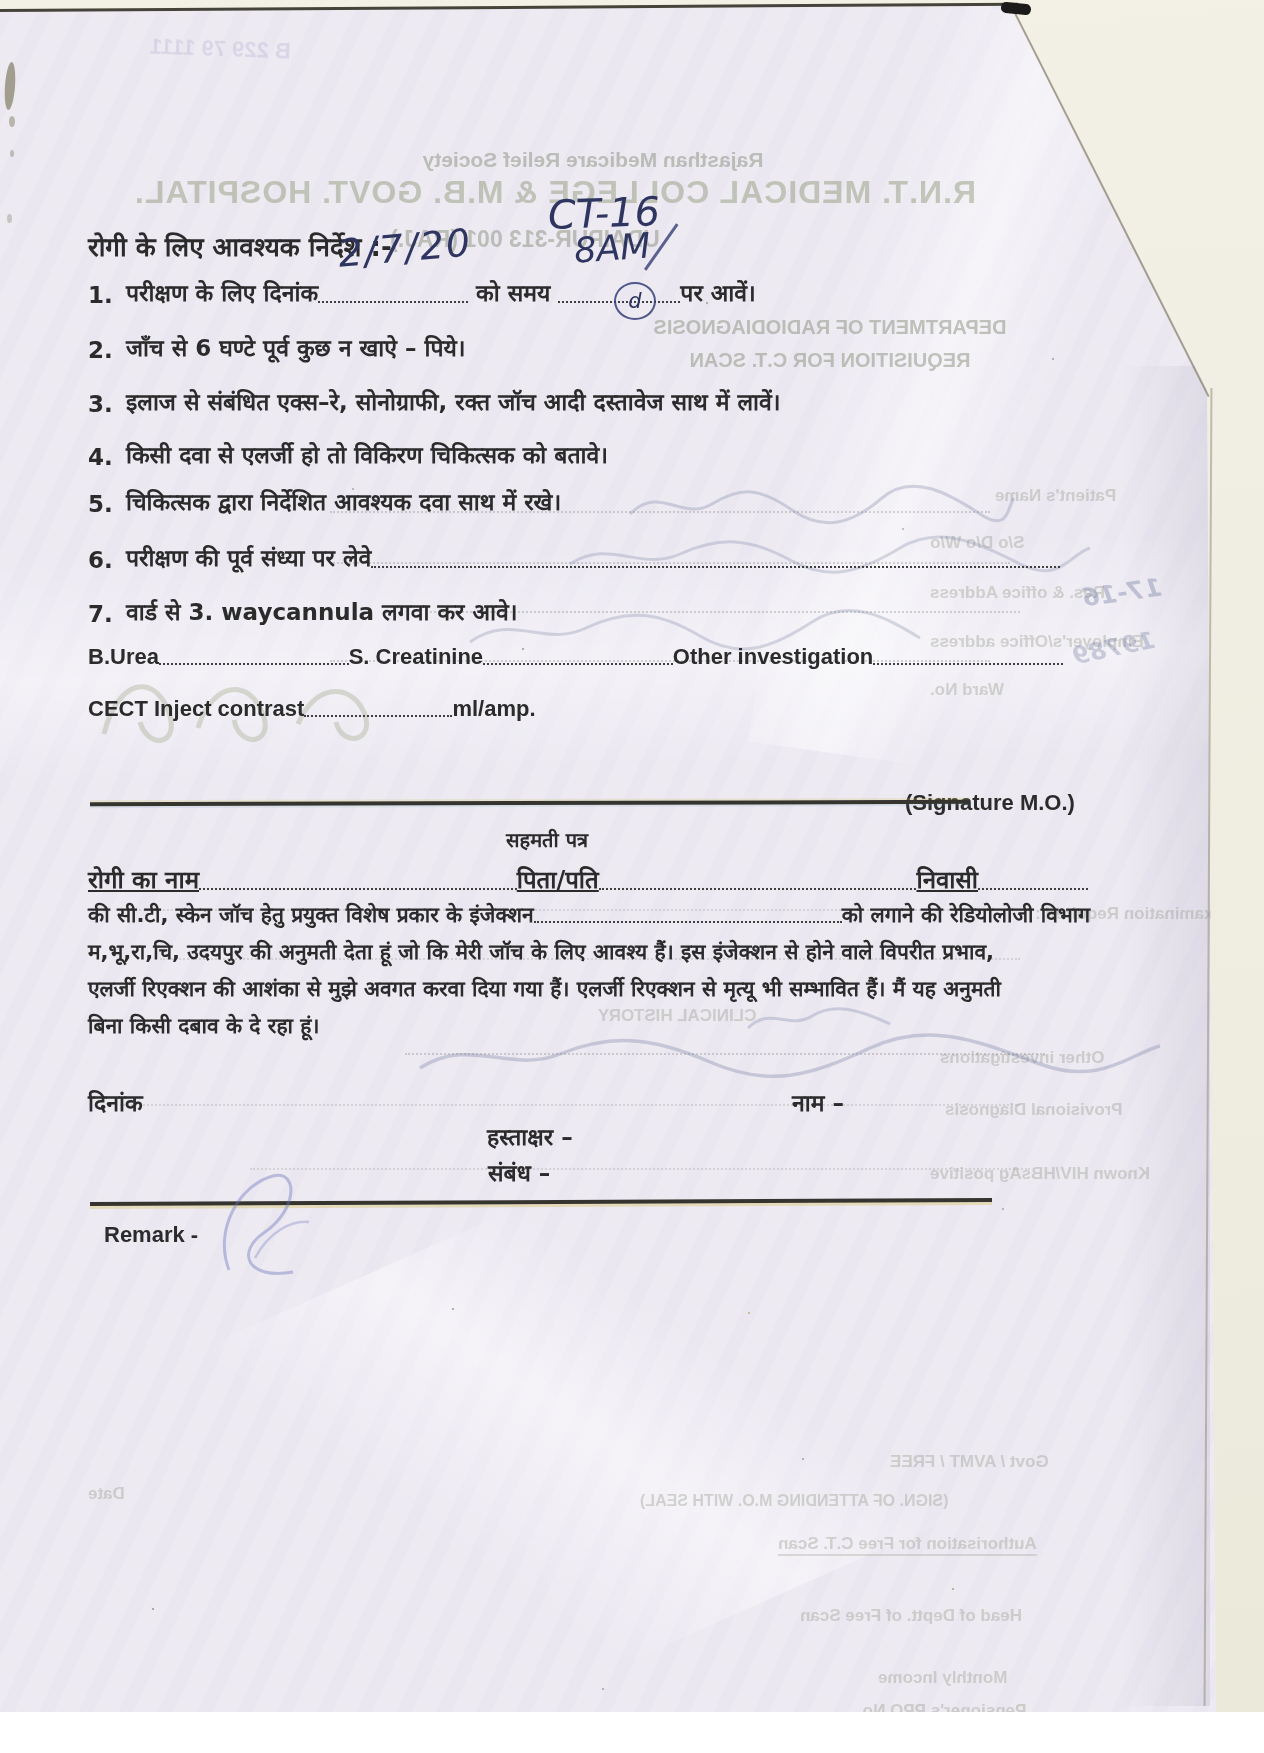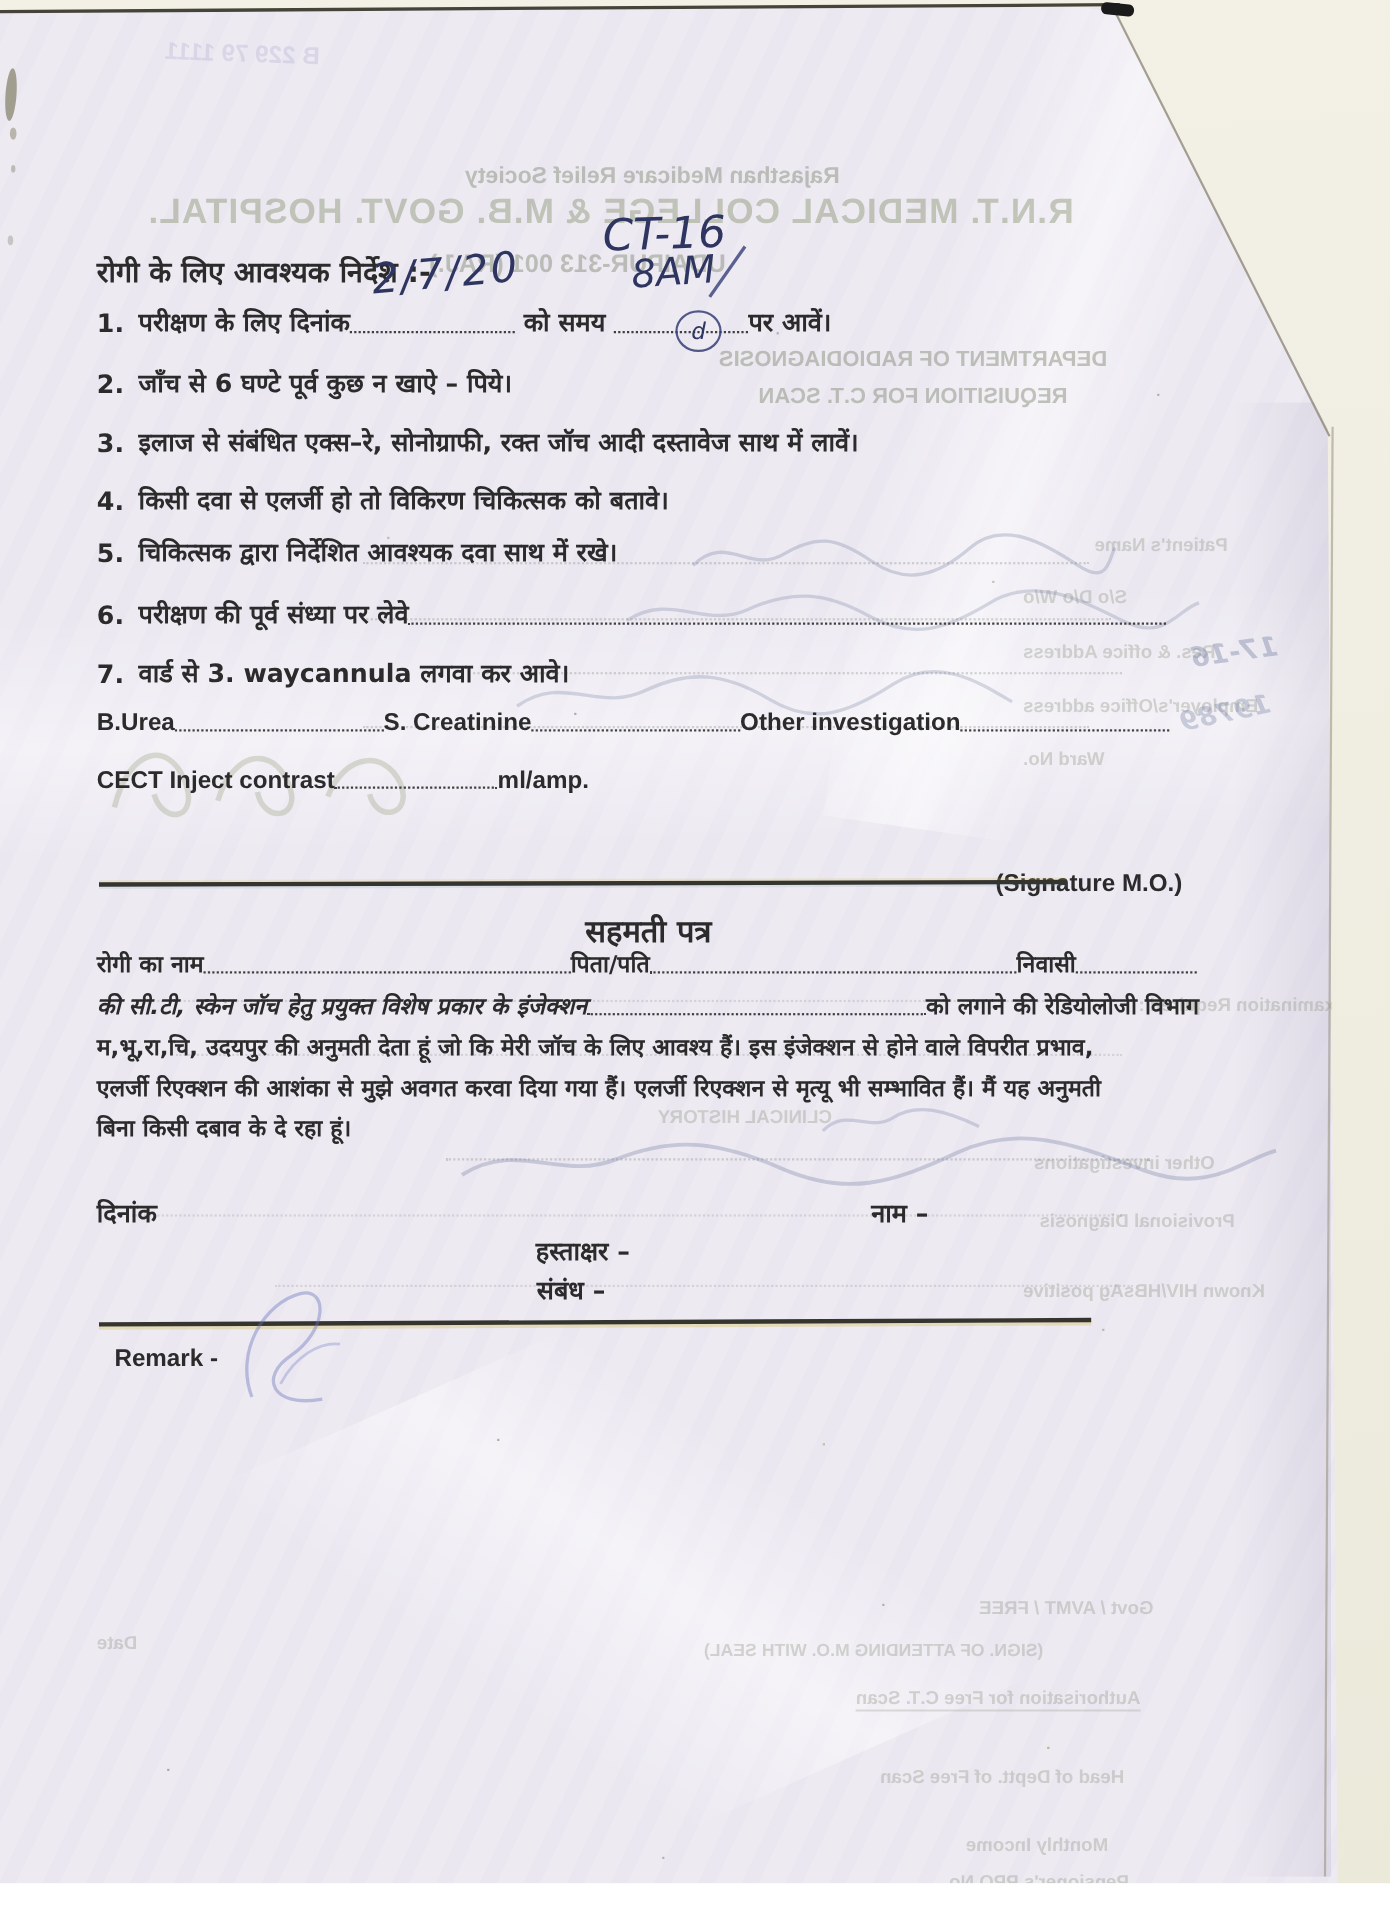--- a/index.html
+++ b/index.html
@@ -177,32 +177,32 @@
     <span>S. Creatinine</span>
     <span class="dots grow"></span>
     <span>Other investigation</span>
     <span class="dots grow"></span>
   </div>
 
   <div class="abs en" style="left:905px;top:740px;font-size:22px;margin-top:44px;">(Signature M.O.)</div>
 
   <div class="abs divider" style="left:90px;top:795px;width:880px;height:4px;transform:rotate(-0.15deg);box-shadow:0 -2px 0 rgba(205,195,90,.22),0 2px 0 rgba(110,160,175,.15);"></div>
 
-  <div class="abs hi" style="left:532px;top:820px;font-size:28px;">सहमती पत्र</div>
-
-  <div class="abs row hi" style="left:88px;top:856px;width:1000px;font-size:21px;">
+  <div class="abs hi" style="left:506px;top:820px;font-size:20px;">सहमती पत्र</div>
+
+  <div class="abs row hi" style="left:88px;top:856px;width:1000px;font-size:24px;text-decoration:underline;">
     <span>रोगी का नाम</span>
     <span class="dots grow"></span>
     <span>पिता/पति</span>
     <span class="dots grow"></span>
     <span>निवासी</span>
     <span class="dots" style="width:110px;"></span>
   </div>
   <div class="abs row hi" style="left:88px;top:894px;width:1002px;font-size:21px;">
-    <span style="white-space:nowrap;font-style:italic;">की सी.टी, स्केन जॉच हेतु प्रयुक्त विशेष प्रकार के इंजेक्शन</span>
+    <span style="white-space:nowrap;">की सी.टी, स्केन जॉच हेतु प्रयुक्त विशेष प्रकार के इंजेक्शन</span>
     <span class="dots grow" style="min-width:90px;"></span>
     <span style="white-space:nowrap;">को लगाने की रेडियोलोजी विभाग</span>
   </div>
   <div class="abs hi" style="left:88px;top:931px;width:1020px;font-size:21px;white-space:nowrap;">म,भू,रा,चि, उदयपुर की अनुमती देता हूं जो कि मेरी जॉच के लिए आवश्य हैं। इस इंजेक्शन से होने वाले विपरीत प्रभाव,</div>
   <div class="abs hi" style="left:88px;top:968px;width:1020px;font-size:21px;white-space:nowrap;">एलर्जी रिएक्शन की आशंका से मुझे अवगत करवा दिया गया हैं। एलर्जी रिएक्शन से मृत्यू भी सम्भावित हैं। मैं यह अनुमती</div>
   <div class="abs hi" style="left:88px;top:1005px;font-size:21px;">बिना किसी दबाव के दे रहा हूं।</div>
 
   <div class="abs hi" style="left:88px;top:1080px;font-size:23px;">दिनांक</div>
   <div class="abs hi" style="left:487px;top:1114px;font-size:23px;">हस्ताक्षर –</div>
   <div class="abs hi" style="left:792px;top:1080px;font-size:23px;">नाम –</div>

